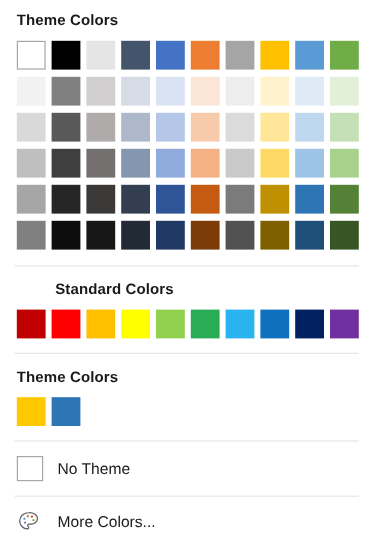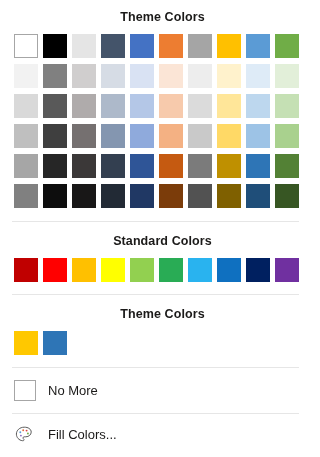--- a/index.html
+++ b/index.html
@@ -20,21 +20,20 @@
     position: relative;
     background: #ffffff;
     box-sizing: border-box;
   }
   .section-title {
     font-size: 12.5px;
     font-weight: 700;
     color: #1b1a19;
     letter-spacing: 0.1px;
     padding-left: 14px;
-    text-align: center;
   }
   .grid {
     padding-left: 14px;
     display: flex;
     flex-direction: column;
     gap: 6px;
   }
   .grid-row {
     display: flex;
     gap: 5px;
@@ -77,21 +76,21 @@
     height: 21px;
     flex: 0 0 auto;
     display: flex;
     align-items: center;
     justify-content: center;
   }
   
   .blk-theme-title { padding-top: 10px; }
   .blk-theme-grid { padding-top: 10px; }
   .blk-div-1 { padding-top: 13px; }
-  .blk-std-title { padding-top: 12px; }
+  .blk-std-title { padding-top: 12px; padding-left: 32px; }
   .blk-std-grid { padding-top: 10px; }
   .blk-div-2 { padding-top: 12px; }
   .blk-recent-title { padding-top: 12px; }
   .blk-recent-grid { padding-top: 10px; }
   .blk-div-3 { padding-top: 12px; }
   .blk-nofill { padding-top: 12px; }
   .blk-div-4 { padding-top: 12px; }
   .blk-more { padding-top: 10px; }
 </style>
 </head>
@@ -222,37 +221,37 @@
       </div>
   </div>
 
   <div class="blk-div-3">
     <div class="divider"></div>
   </div>
 
   <div class="blk-nofill">
     <div class="row-item">
       <span class="nofill-box"></span>
-      <span class="row-label">No More</span>
+      <span class="row-label">No Theme</span>
     </div>
   </div>
 
   <div class="blk-div-4">
     <div class="divider"></div>
   </div>
 
   <div class="blk-more">
     <div class="row-item">
       <span class="palette-icon">
         <svg width="20" height="18" viewBox="0 0 20 18" xmlns="http://www.w3.org/2000/svg">
           <path d="M9.2 1.2C4.8 1.2 1.4 4.2 1.4 8.1c0 3.4 2.6 6.2 6 6.6 1 .1 1.6-.2 1.6-.9 0-.4-.2-.6-.5-.9-.3-.3-.5-.6-.5-1 0-.6.5-1.1 1.2-1.1h1.6c3 0 5.4-2.1 5.4-4.7 0-3-3-5-7-4.9z" fill="none" stroke="#5a5a5a" stroke-width="1"></path>
           <circle cx="5.3" cy="6.3" r="0.95" fill="#5b9bd5"></circle>
           <circle cx="8.2" cy="4.2" r="0.95" fill="#e06c3a"></circle>
           <circle cx="11.6" cy="4.6" r="0.95" fill="#d64545"></circle>
           <circle cx="12.9" cy="7.5" r="0.95" fill="#70ad47"></circle>
           <circle cx="5.9" cy="9.6" r="0.95" fill="#8f6fc0"></circle>
         </svg>
       </span>
-      <span class="row-label">Fill Colors...</span>
+      <span class="row-label">More Colors...</span>
     </div>
   </div>
 
 </div>
 
 </body></html>

